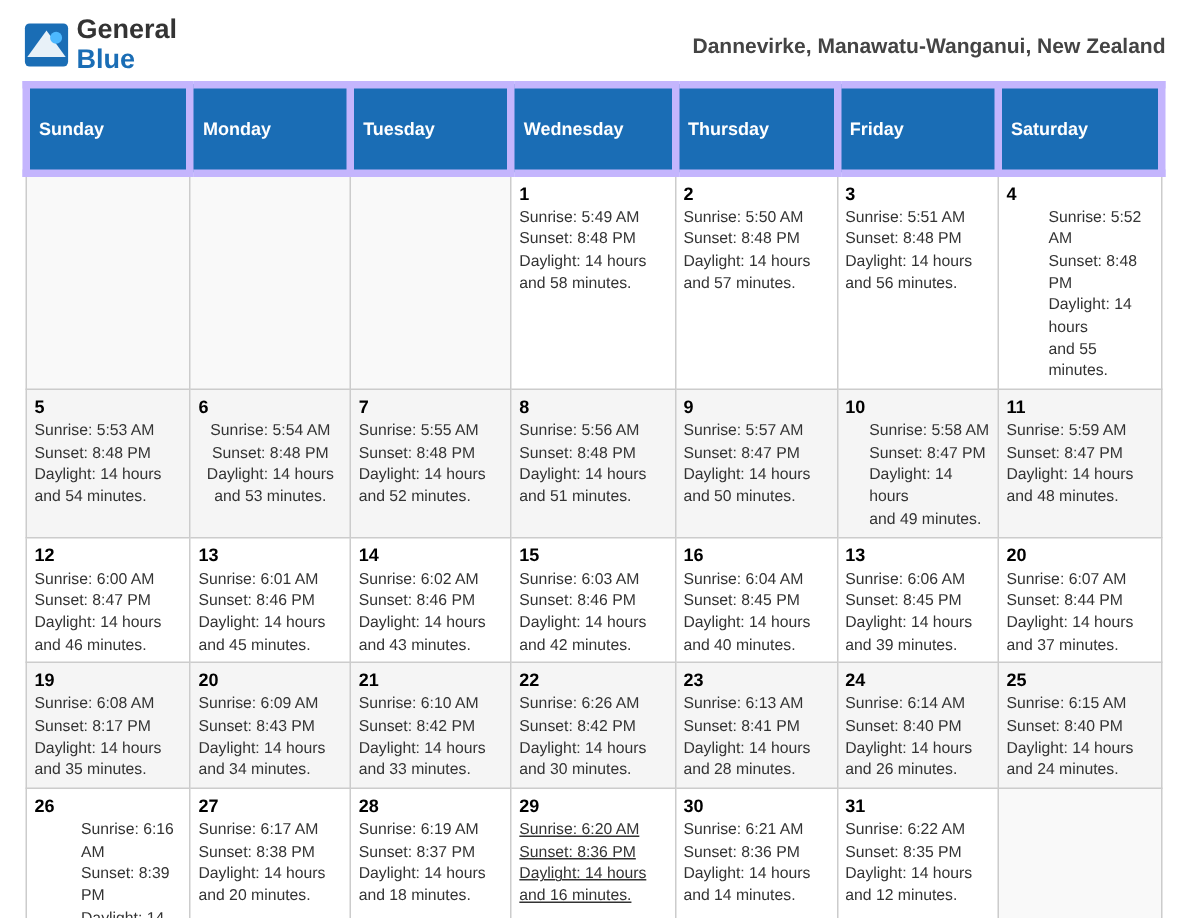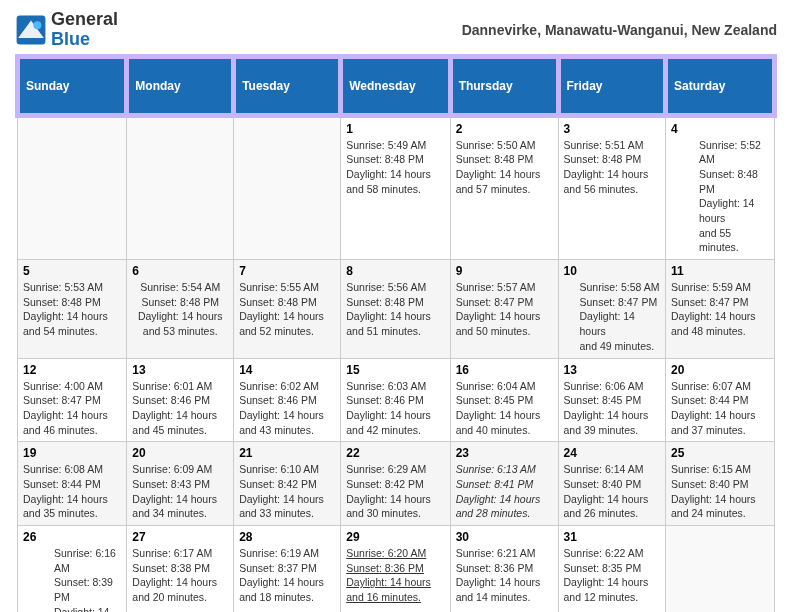--- a/index.html
+++ b/index.html
@@ -198,21 +198,21 @@
           <span class="day-num">11</span>
           <div class="day-info" style="white-space: pre-line;">Sunrise: 5:59 AM
 Sunset: 8:47 PM
 Daylight: 14 hours
 and 48 minutes.</div>
         </td>
       </tr>
       <tr>
         <td>
           <span class="day-num">12</span>
-          <div class="day-info" style="white-space: pre-line;">Sunrise: 4:00 AM
+          <div class="day-info" style="white-space: pre-line;">Sunrise: 6:00 AM
 Sunset: 8:47 PM
 Daylight: 14 hours
 and 46 minutes.</div>
         </td>
         <td>
           <span class="day-num">13</span>
           <div class="day-info" style="white-space: pre-line;">Sunrise: 6:01 AM
 Sunset: 8:46 PM
 Daylight: 14 hours
 and 45 minutes.</div>
@@ -250,48 +250,48 @@
           <div class="day-info" style="white-space: pre-line;">Sunrise: 6:07 AM
 Sunset: 8:44 PM
 Daylight: 14 hours
 and 37 minutes.</div>
         </td>
       </tr>
       <tr>
         <td>
           <span class="day-num">19</span>
           <div class="day-info" style="white-space: pre-line;">Sunrise: 6:08 AM
-Sunset: 8:44 PM
+Sunset: 8:17 PM
 Daylight: 14 hours
 and 35 minutes.</div>
         </td>
         <td>
           <span class="day-num">20</span>
           <div class="day-info" style="white-space: pre-line;">Sunrise: 6:09 AM
 Sunset: 8:43 PM
 Daylight: 14 hours
 and 34 minutes.</div>
         </td>
         <td>
           <span class="day-num">21</span>
           <div class="day-info" style="white-space: pre-line;">Sunrise: 6:10 AM
 Sunset: 8:42 PM
 Daylight: 14 hours
 and 33 minutes.</div>
         </td>
         <td>
           <span class="day-num">22</span>
-          <div class="day-info" style="white-space: pre-line;">Sunrise: 6:29 AM
+          <div class="day-info" style="white-space: pre-line;">Sunrise: 6:26 AM
 Sunset: 8:42 PM
 Daylight: 14 hours
 and 30 minutes.</div>
         </td>
         <td>
           <span class="day-num">23</span>
-          <div class="day-info" style="white-space: pre-line; font-style: italic;">Sunrise: 6:13 AM
+          <div class="day-info" style="white-space: pre-line;">Sunrise: 6:13 AM
 Sunset: 8:41 PM
 Daylight: 14 hours
 and 28 minutes.</div>
         </td>
         <td>
           <span class="day-num">24</span>
           <div class="day-info" style="white-space: pre-line;">Sunrise: 6:14 AM
 Sunset: 8:40 PM
 Daylight: 14 hours
 and 26 minutes.</div>

